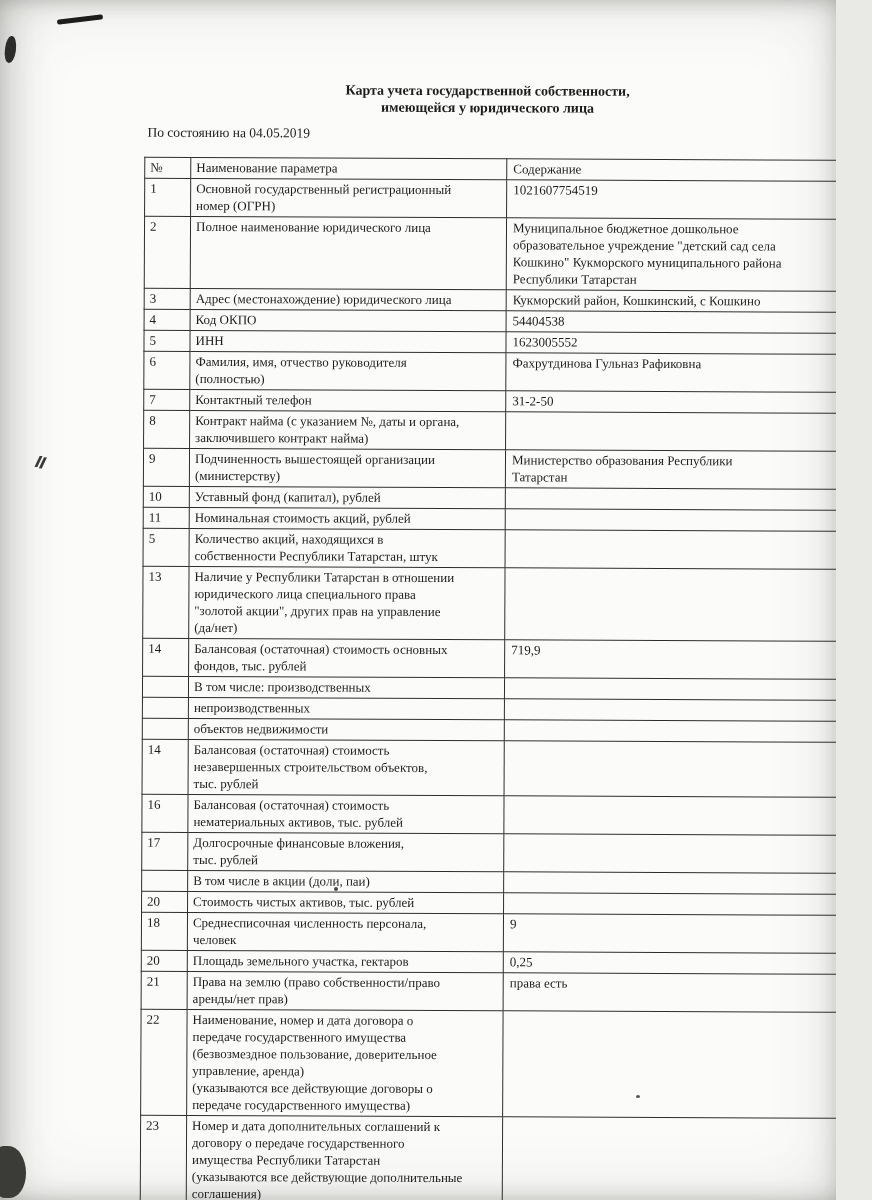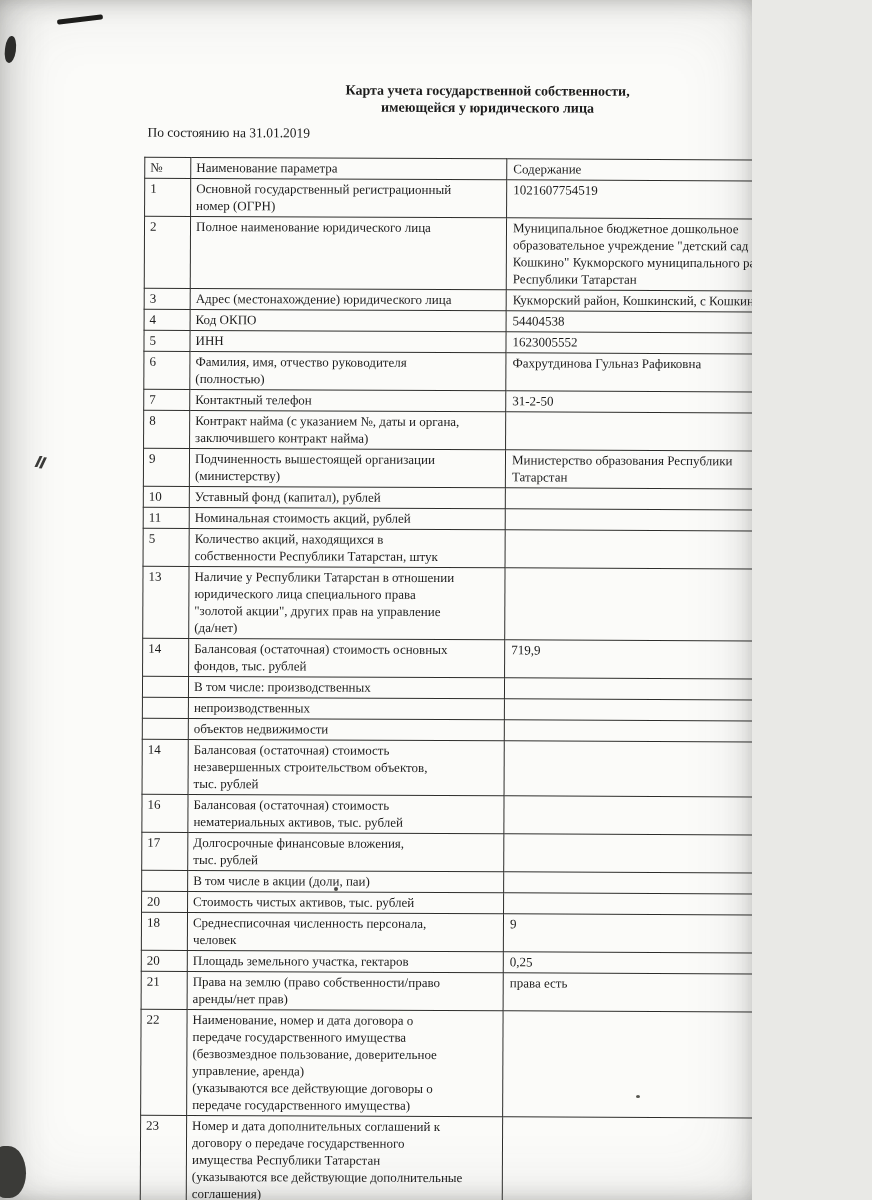--- a/index.html
+++ b/index.html
@@ -6,21 +6,21 @@
     margin: 0;
     padding: 0;
     width: 872px;
     height: 1200px;
     overflow: hidden;
     background: #e9e9e6;
     font-family: "Liberation Serif", "DejaVu Serif", serif;
   }
   .scan {
     position: relative;
-    width: 752px;
+    width: 836px;
     height: 1200px;
     background: #fbfbf9;
     box-shadow:
       inset 0 0 70px rgba(80,80,75,0.14),
       inset 30px 0 45px -28px rgba(60,60,55,0.30),
       inset -18px 0 30px -20px rgba(60,60,55,0.22),
       inset 0 14px 24px -16px rgba(60,60,55,0.30),
       inset 0 -14px 24px -16px rgba(60,60,55,0.25);
     overflow: hidden;
   }
@@ -96,21 +96,21 @@
   <div class="artifact a6"></div>
   <div class="artifact a7"></div>
 
   <div class="content">
 
     <div class="title">
       <div>Карта учета государственной собственности,</div>
       <div>имеющейся у юридического лица</div>
     </div>
 
-    <div class="date">По состоянию на 31.01.2019</div>
+    <div class="date">По состоянию на 04.05.2019</div>
 
     <table class="tbl">
       <thead>
         <tr>
           <th class="c-num">№</th>
           <th class="c-param">Наименование параметра</th>
           <th class="c-value">Содержание</th>
         </tr>
       </thead>
       <tbody>

